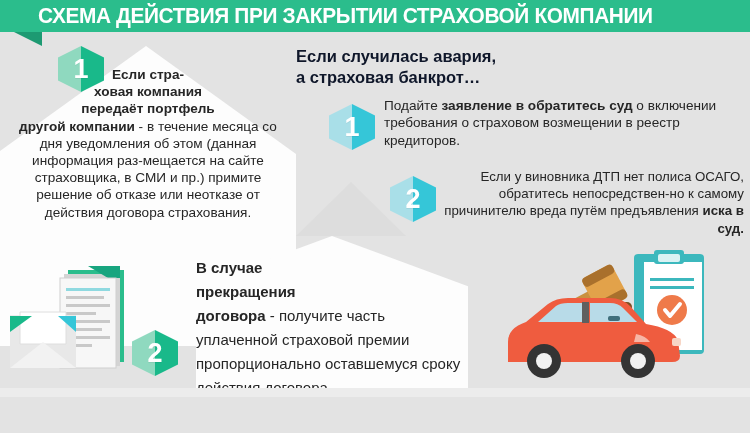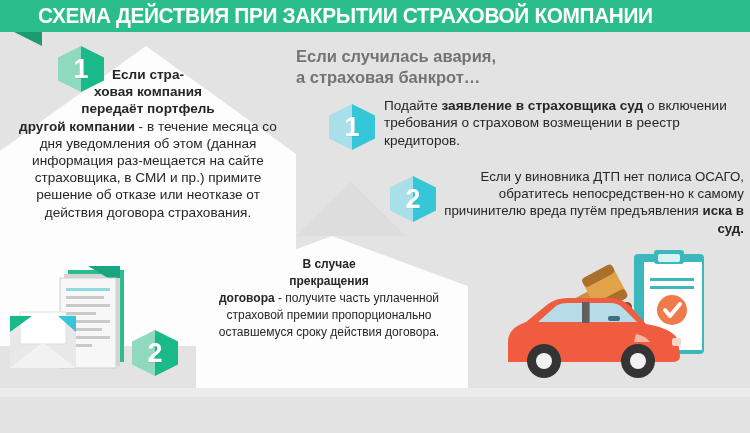--- a/index.html
+++ b/index.html
@@ -80,30 +80,30 @@
   .tb .b { font-weight:bold; }
 
   #block-left-text {
     left:12px; top:66px; width:272px;
     text-align:center;
     font-size:13.6px;
     line-height:17.2px;
   }
   #block-center-text {
     left:196px; top:256px; width:266px;
-    text-align:center;
-    font-size:12px;
-    line-height:17px;
+    text-align:left;
+    font-size:15px;
+    line-height:24px;
   }
   #right-heading {
     left:296px; top:46px; width:420px;
     font-size:16.5px;
     font-weight:bold;
     line-height:20.5px;
-    color:#737373;
+    color:#0f172a;
   }
   #right-item-1-text {
     left:384px; top:97px; width:366px;
     font-size:13.6px;
     line-height:17.4px;
   }
   #right-item-2-text {
     left:444px; top:168px; width:300px;
     font-size:13.3px;
     line-height:17.2px;
@@ -155,21 +155,21 @@
 
   <div class="tb" id="block-center-text"><span class="b">В случае<br>прекращения<br>договора</span> - получите часть уплаченной страховой премии пропорционально оставшемуся сроку действия договора.</div>
 
   <div class="tb" id="right-heading">Если случилась авария,<br>а страховая банкрот…</div>
 
   <div class="hex cyan" style="left:329px; top:104px;">
     <div class="face-l"></div>
     <div class="face-r"></div>
     <div class="num">1</div>
   </div>
-  <div class="tb" id="right-item-1-text">Подайте <span class="b">заявление в страховщика суд</span> о включении требования о страховом возмещении в реестр кредиторов.</div>
+  <div class="tb" id="right-item-1-text">Подайте <span class="b">заявление в обратитесь суд</span> о включении требования о страховом возмещении в реестр кредиторов.</div>
 
   <div class="hex cyan" style="left:390px; top:176px;">
     <div class="face-l"></div>
     <div class="face-r"></div>
     <div class="num">2</div>
   </div>
   <div class="tb" id="right-item-2-text">Если у виновника ДТП нет полиса ОСАГО, обратитесь непосредствен‑но к самому причинителю вреда путём предъявления <span class="b">иска в суд.</span></div>
 
   <svg id="illu-docs" viewBox="0 0 160 132">
 

